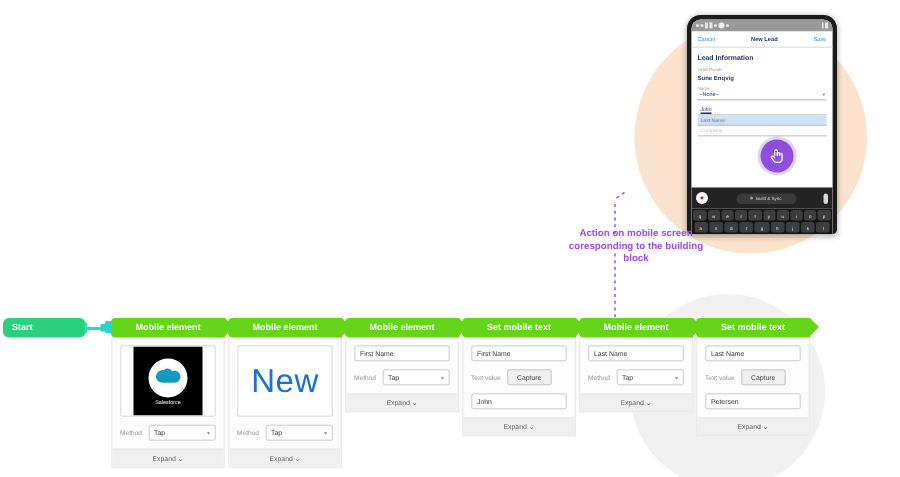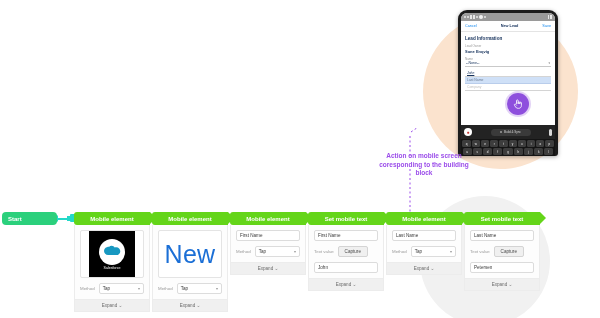--- a/index.html
+++ b/index.html
@@ -161,21 +161,21 @@
   }
   .sf-app-icon{
     width:46px; height:46px; background:#000; display:flex; flex-direction:column;
     align-items:center; justify-content:center; gap:1px;
   }
   .sf-app-icon .cloudwrap{
     width:26px;height:26px;border-radius:50%;background:#fff;
     display:flex;align-items:center;justify-content:center;
   }
   .sf-app-icon .cap{ font-size:3.6px;color:#fff; }
-  .new-txt{ font-size:25px; color:#1b6fd6; font-weight:normal; letter-spacing:.3px; }
+  .new-txt{ font-size:22px; color:#1b6fd6; font-weight:normal; letter-spacing:.3px; }
 
   
   .conn{ position:absolute; top:9.5px; height:2px; background:#23d8c8; }
   .plug{
     position:absolute; top:6px; width:7px; height:8px; background:#23d8c8;
     border-radius:1px;
   }
   .plug:before{
     content:""; position:absolute; left:-3px; top:2px; width:3px; height:1.6px; background:#23d8c8;
   }

